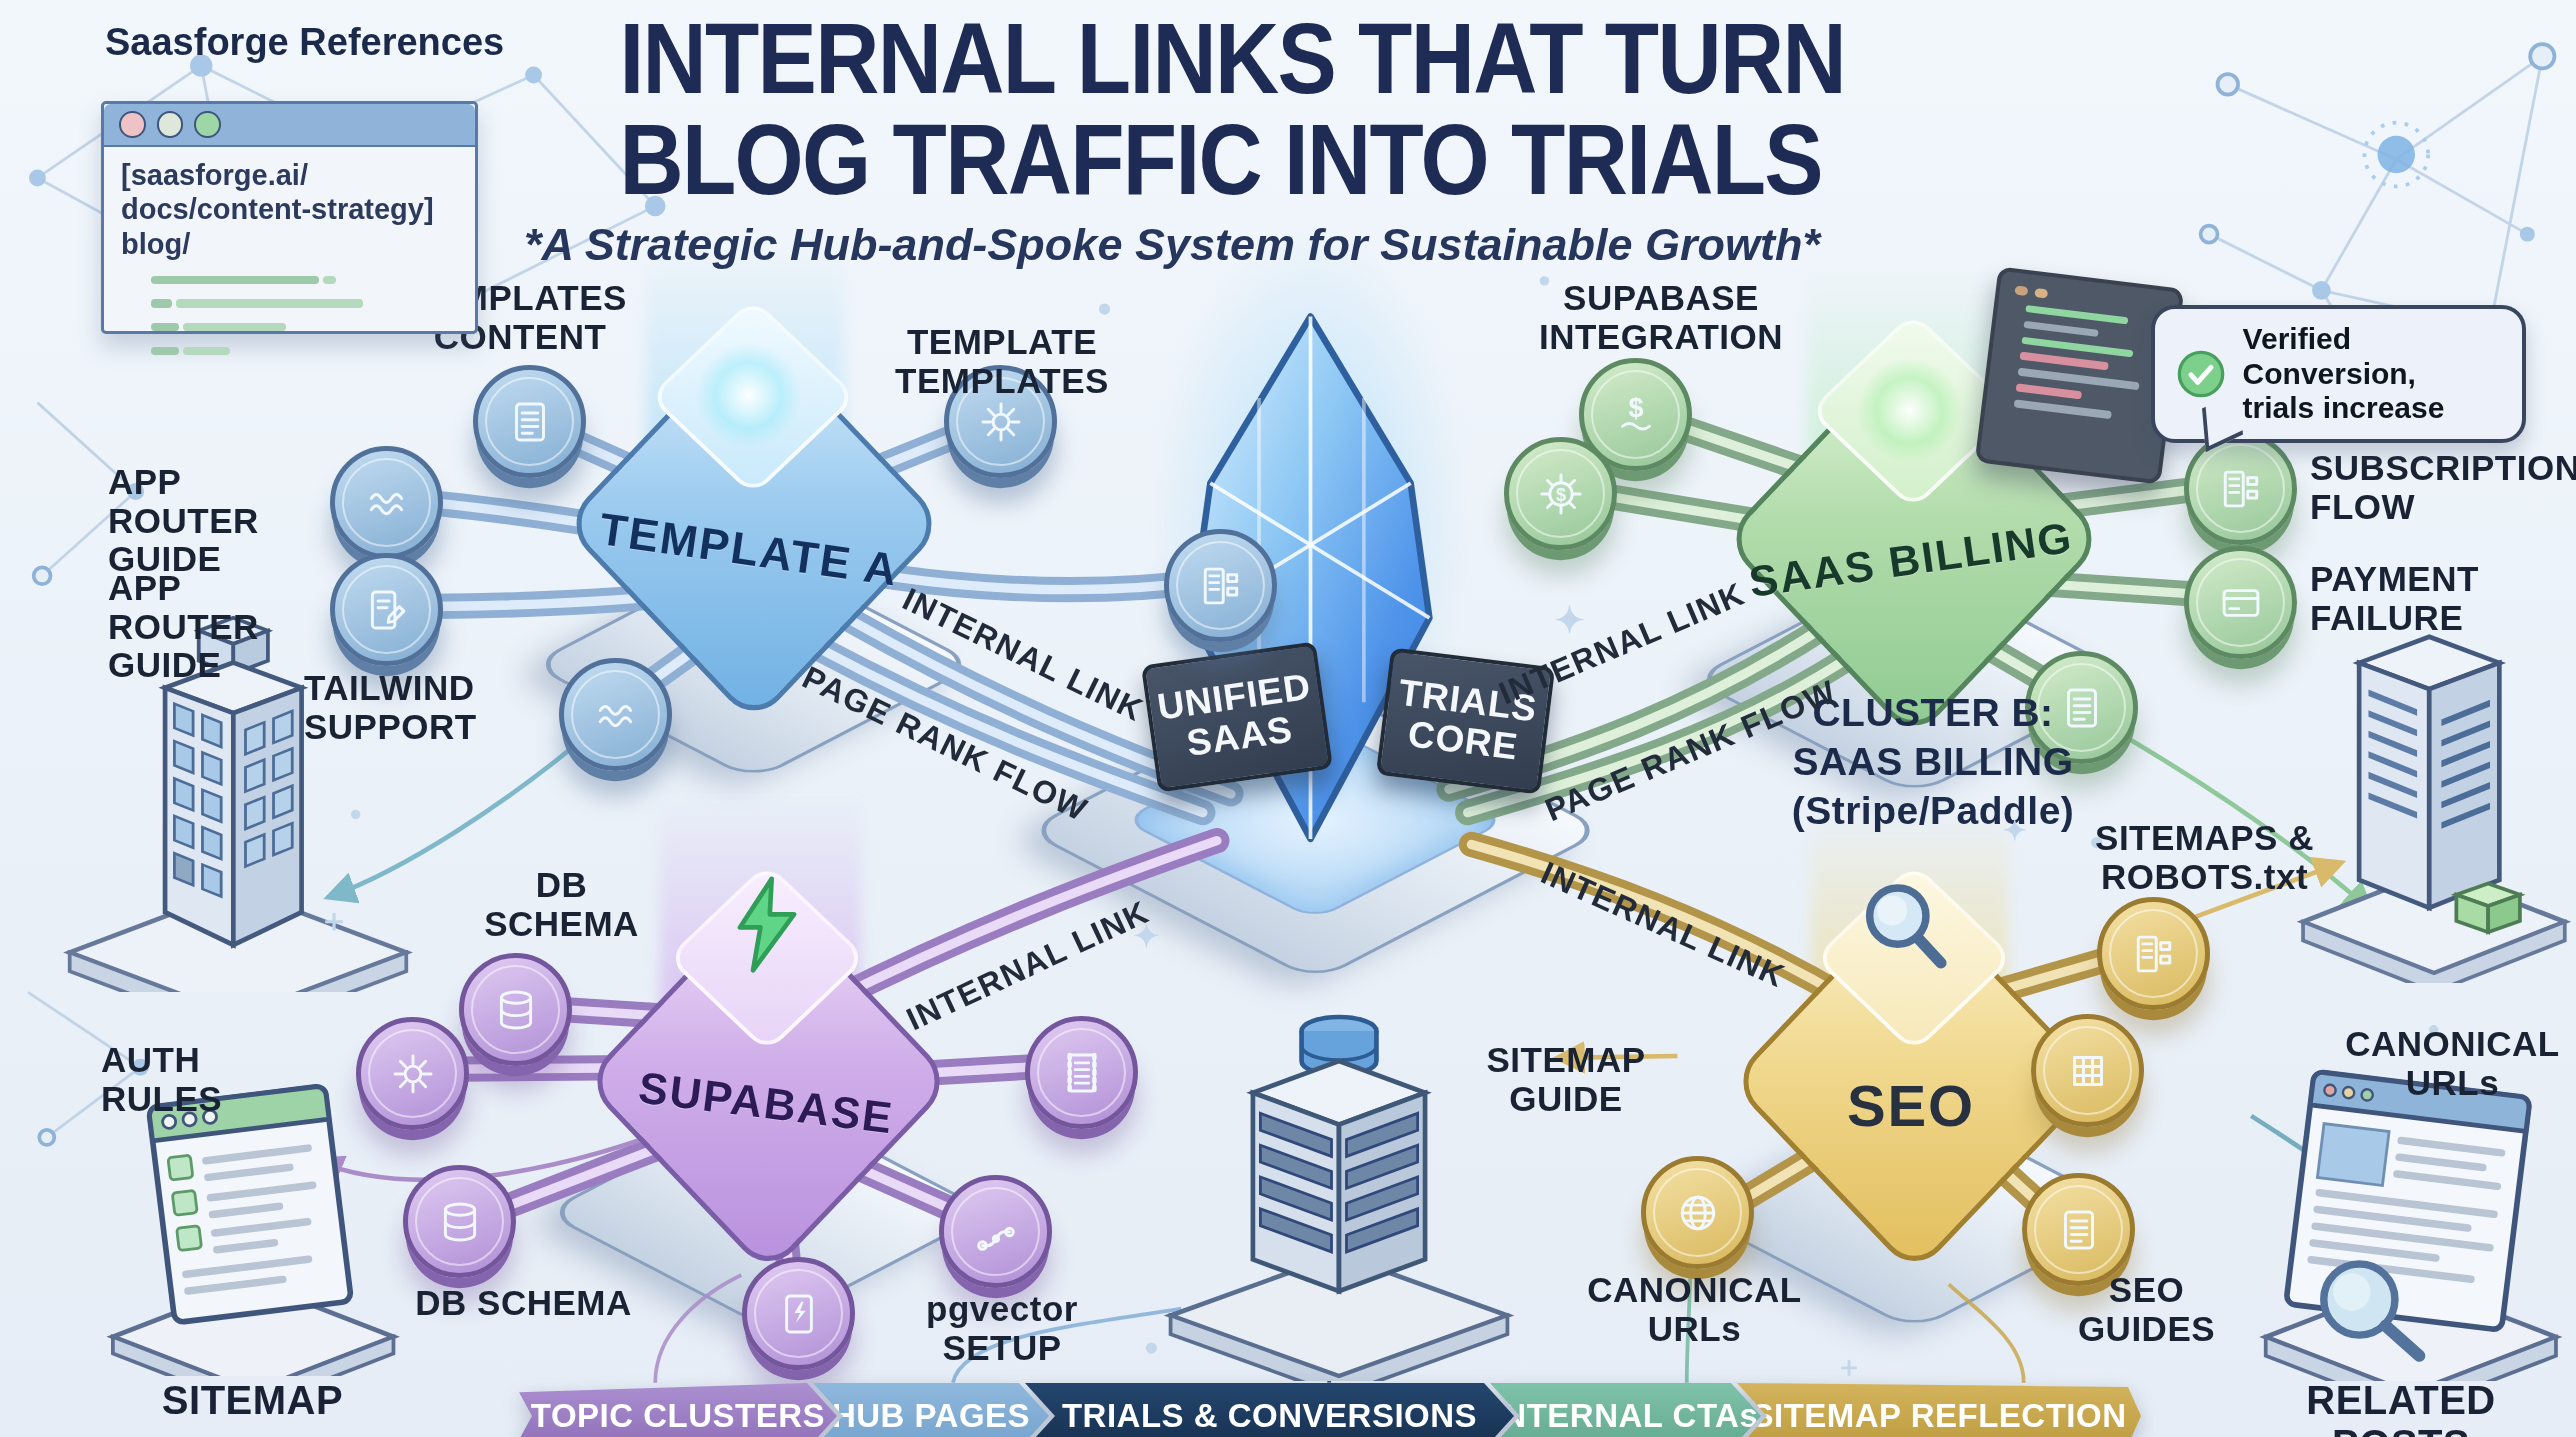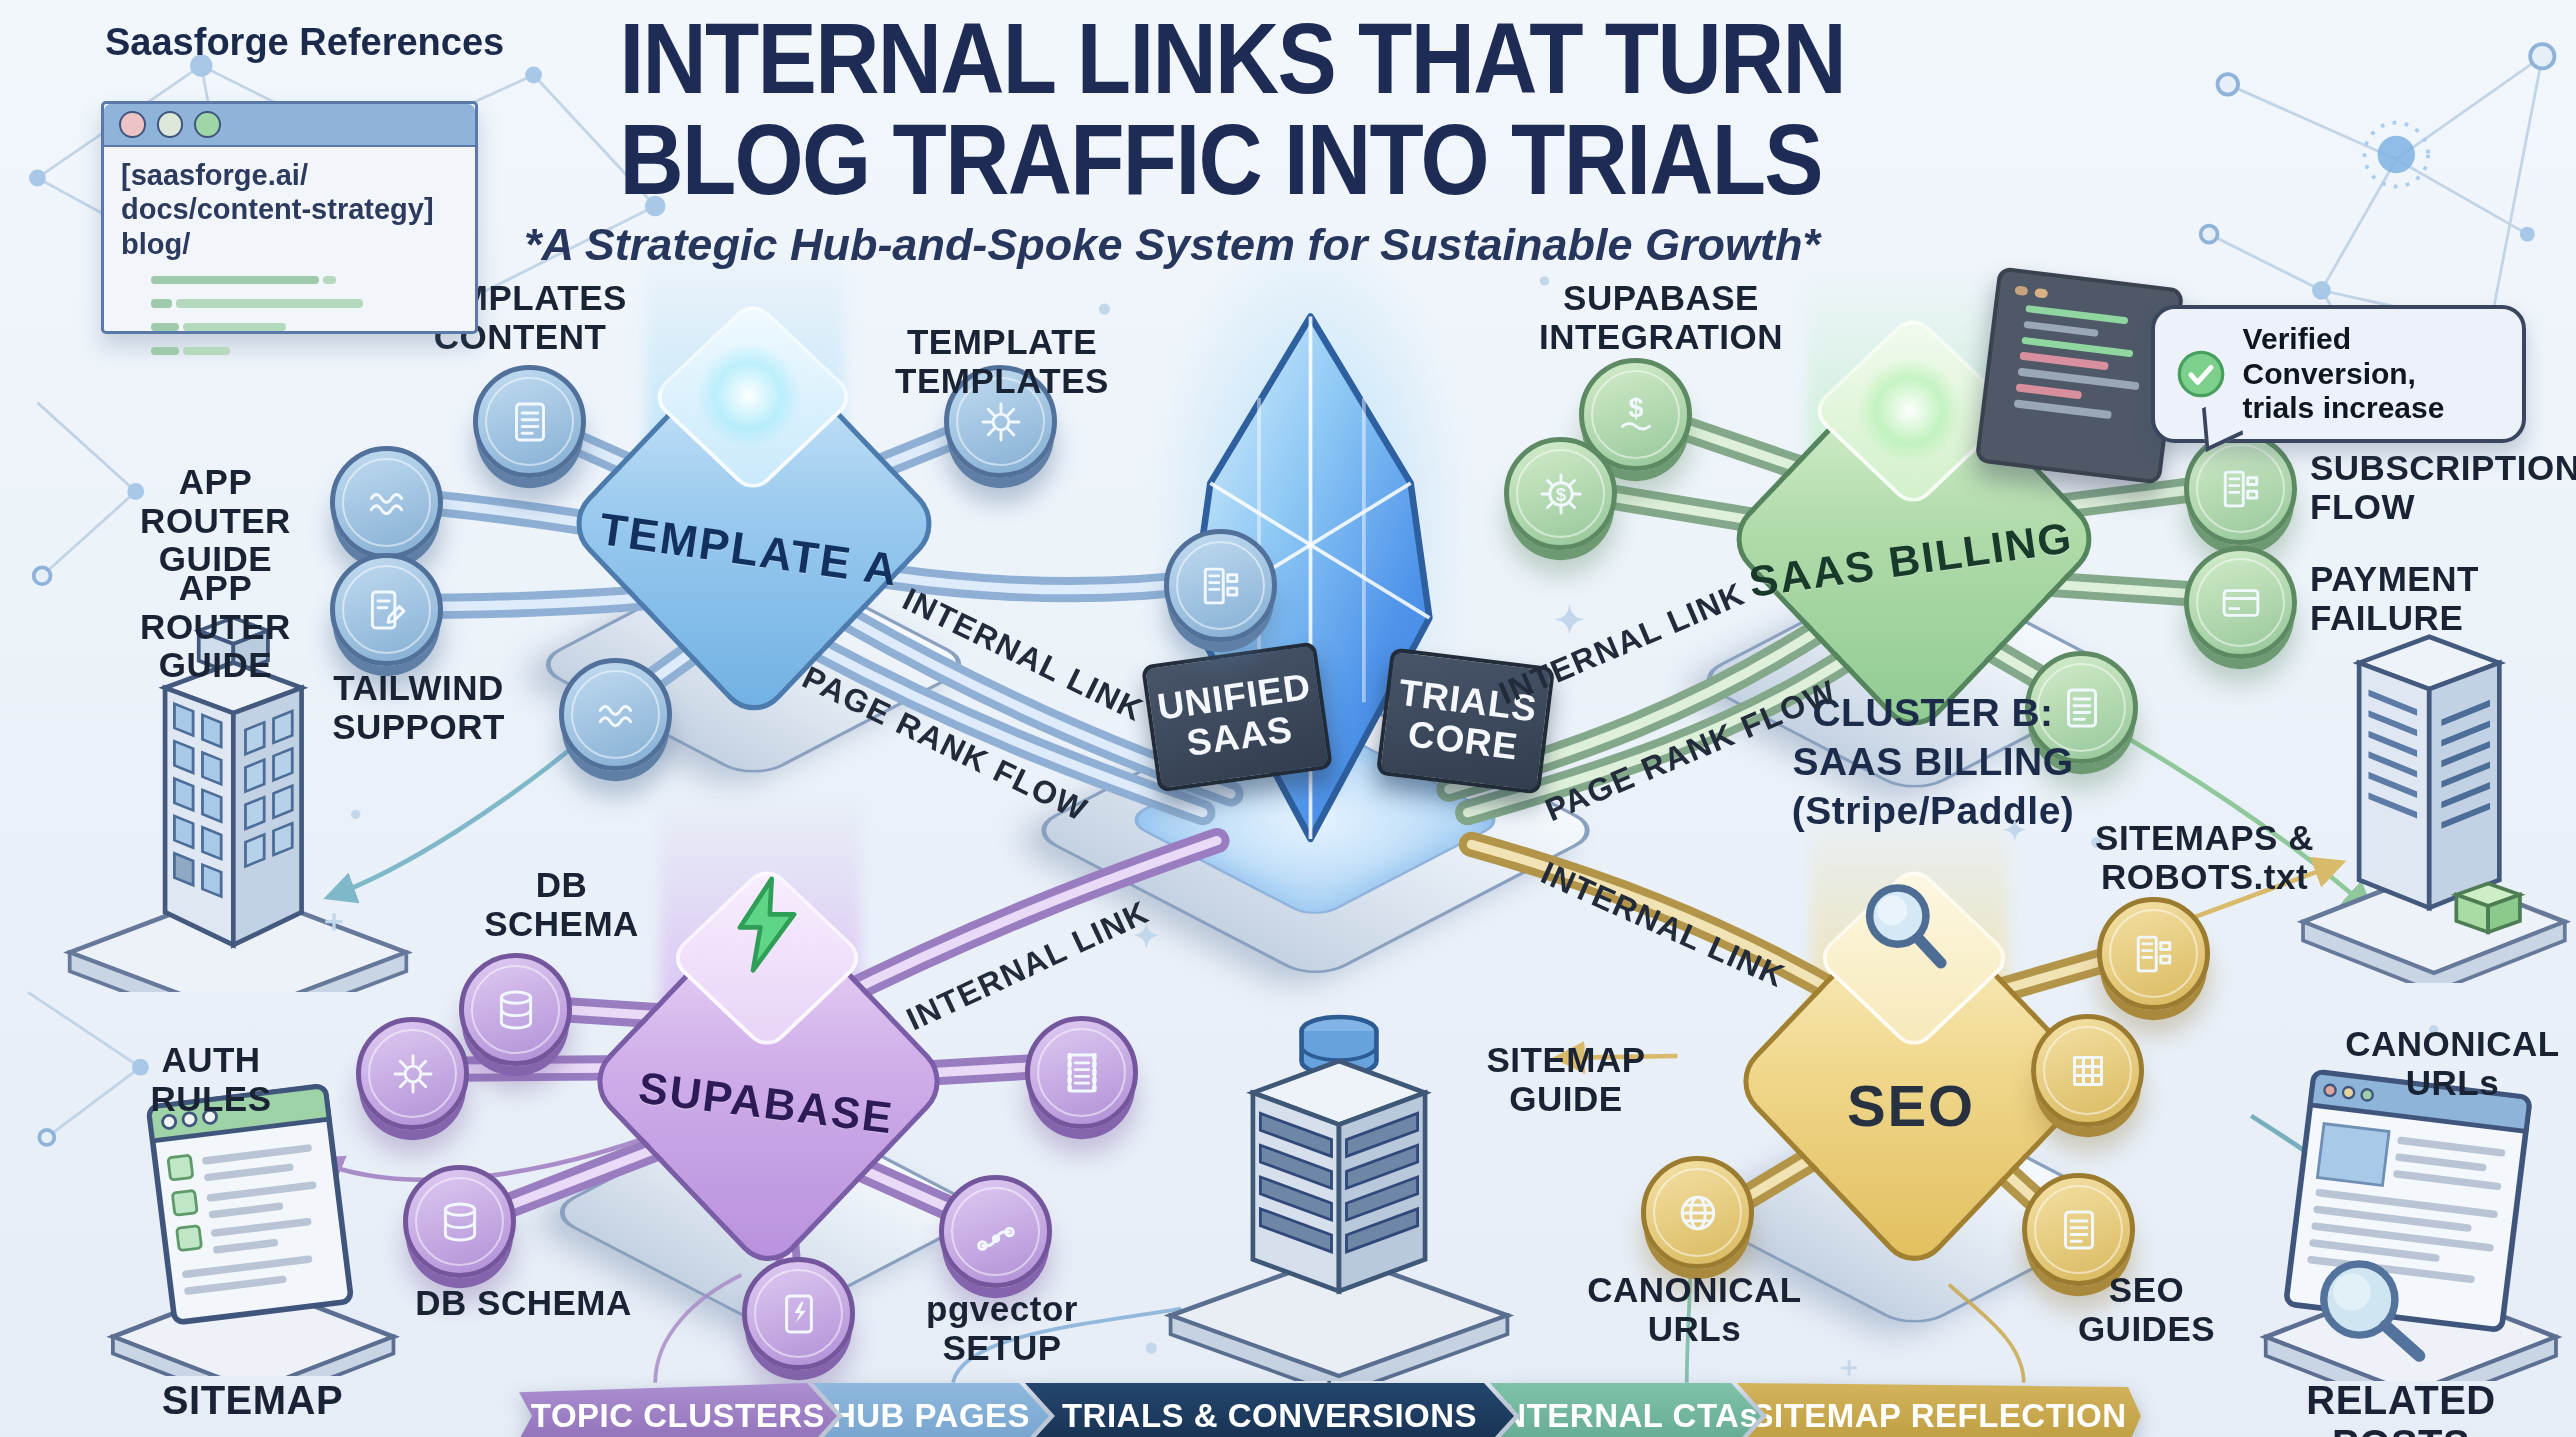--- a/index.html
+++ b/index.html
@@ -2,21 +2,21 @@
 <html style="font-size:15px"><head>
 <meta charset="utf-8">
 <style>
   html,body{margin:0;padding:0;background:#eef3f9;}
   .stage{position:relative;width:2576px;height:1438px;overflow:hidden;
          font-family:"Liberation Sans",sans-serif;
          background:linear-gradient(180deg,#f2f7fc 0%,#eaf1f8 55%,#e6edf6 100%);}
   .abs{position:absolute;}
   .lbl{position:absolute;font-weight:bold;color:#1a2333;white-space:pre-line;
        line-height:1.1;letter-spacing:0.5px;font-size:35px;}
-  .lbl.c{text-align:center;} .lbl.r{text-align:center;} .lbl.l{text-align:left;}
+  .lbl.c{text-align:center;} .lbl.r{text-align:left;} .lbl.l{text-align:left;}
   .edge-lbl{position:absolute;font-weight:bold;color:#222b3a;font-size:32px;
             letter-spacing:1.4px;white-space:nowrap;transform:translate(-50%,-50%) rotate(var(--r));}
   .hub-lbl{position:absolute;font-weight:bold;white-space:nowrap;letter-spacing:1.9px;
            transform:translate(-50%,-50%) rotate(var(--r));text-shadow:0 0.9px 0 rgba(255,255,255,.35);}
   .platform{position:absolute;border-radius:43px;
             background:linear-gradient(180deg,#f5f9fd 0%,#dde6f0 55%,#c5d2e2 100%);
             border:5.6px solid #8aa0bf;transform:scale(1,.52) rotate(45deg);
             box-shadow:0 28px 36px rgba(70,95,135,.28);}
   .plat-glow{position:absolute;border-radius:32px;transform:scale(1,.52) rotate(45deg);
              background:radial-gradient(circle,#e4f2ff 0%,#bcdcf7 70%);border:4.7px solid #8fb3dd;

